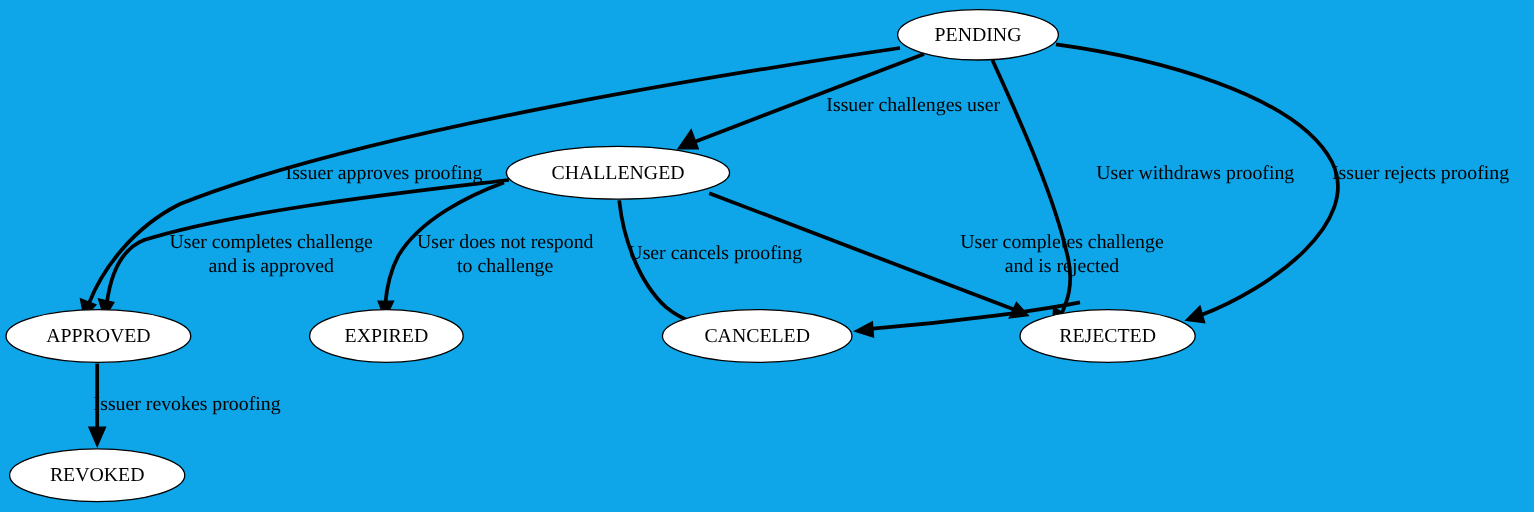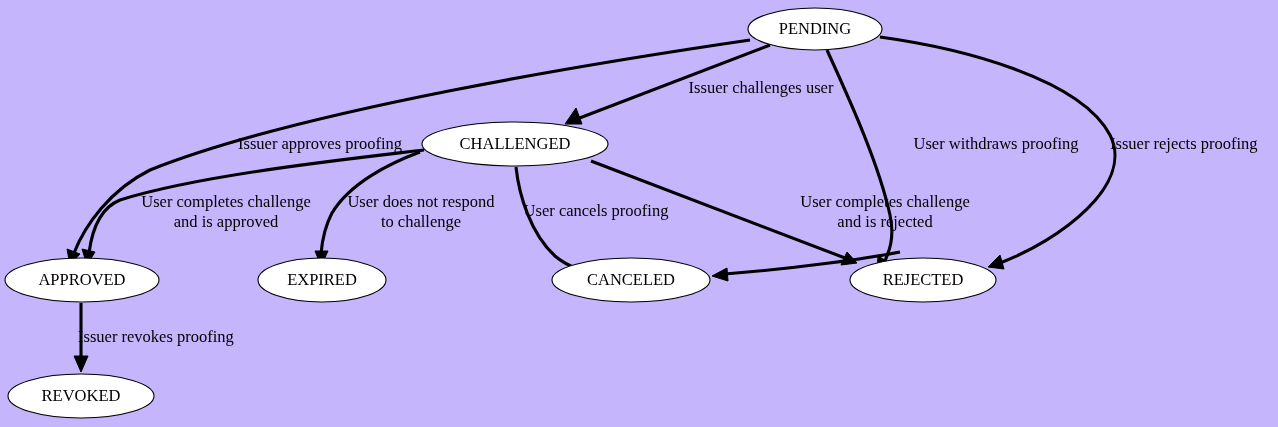--- a/index.html
+++ b/index.html
@@ -4,21 +4,21 @@
 <style>
   html, body {
     margin: 0;
     padding: 0;
     background: #ffffff;
   }
   #diagram-root {
     position: relative;
     width: 1278px;
     height: 427px;
-    background: #c4b5fd;
+    background: #0ea5e9;
     font-family: "Liberation Serif", "DejaVu Serif", serif;
     overflow: hidden;
   }
   svg#graph {
     position: absolute;
     top: 0;
     left: 0;
     width: 1278px;
     height: 427px;
   }

